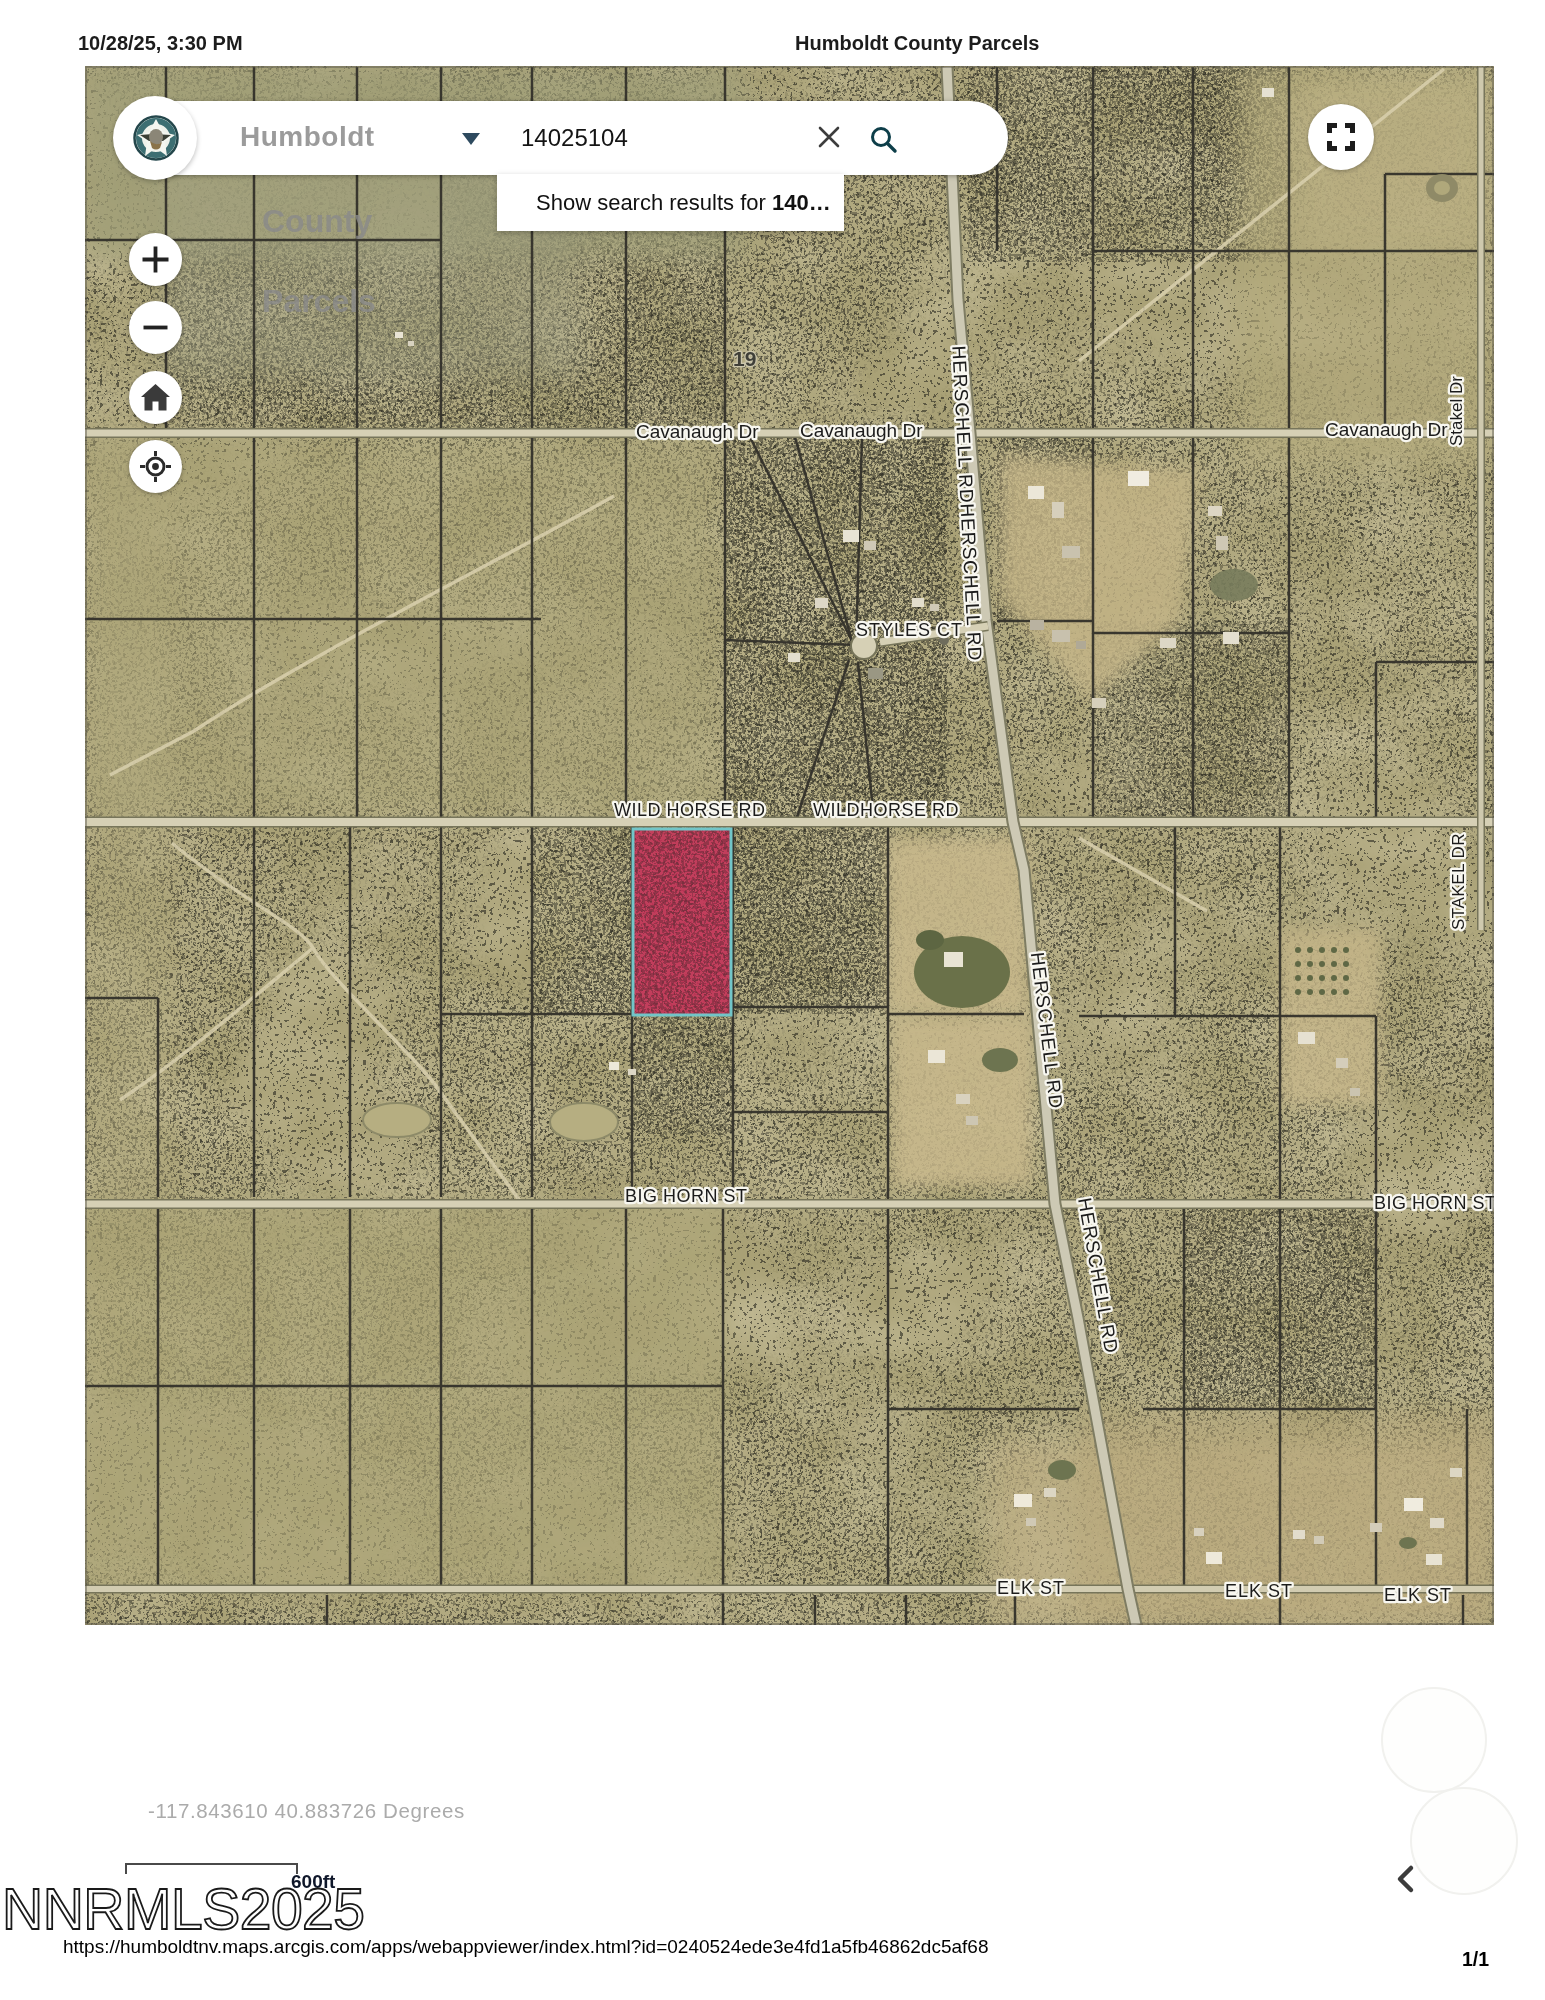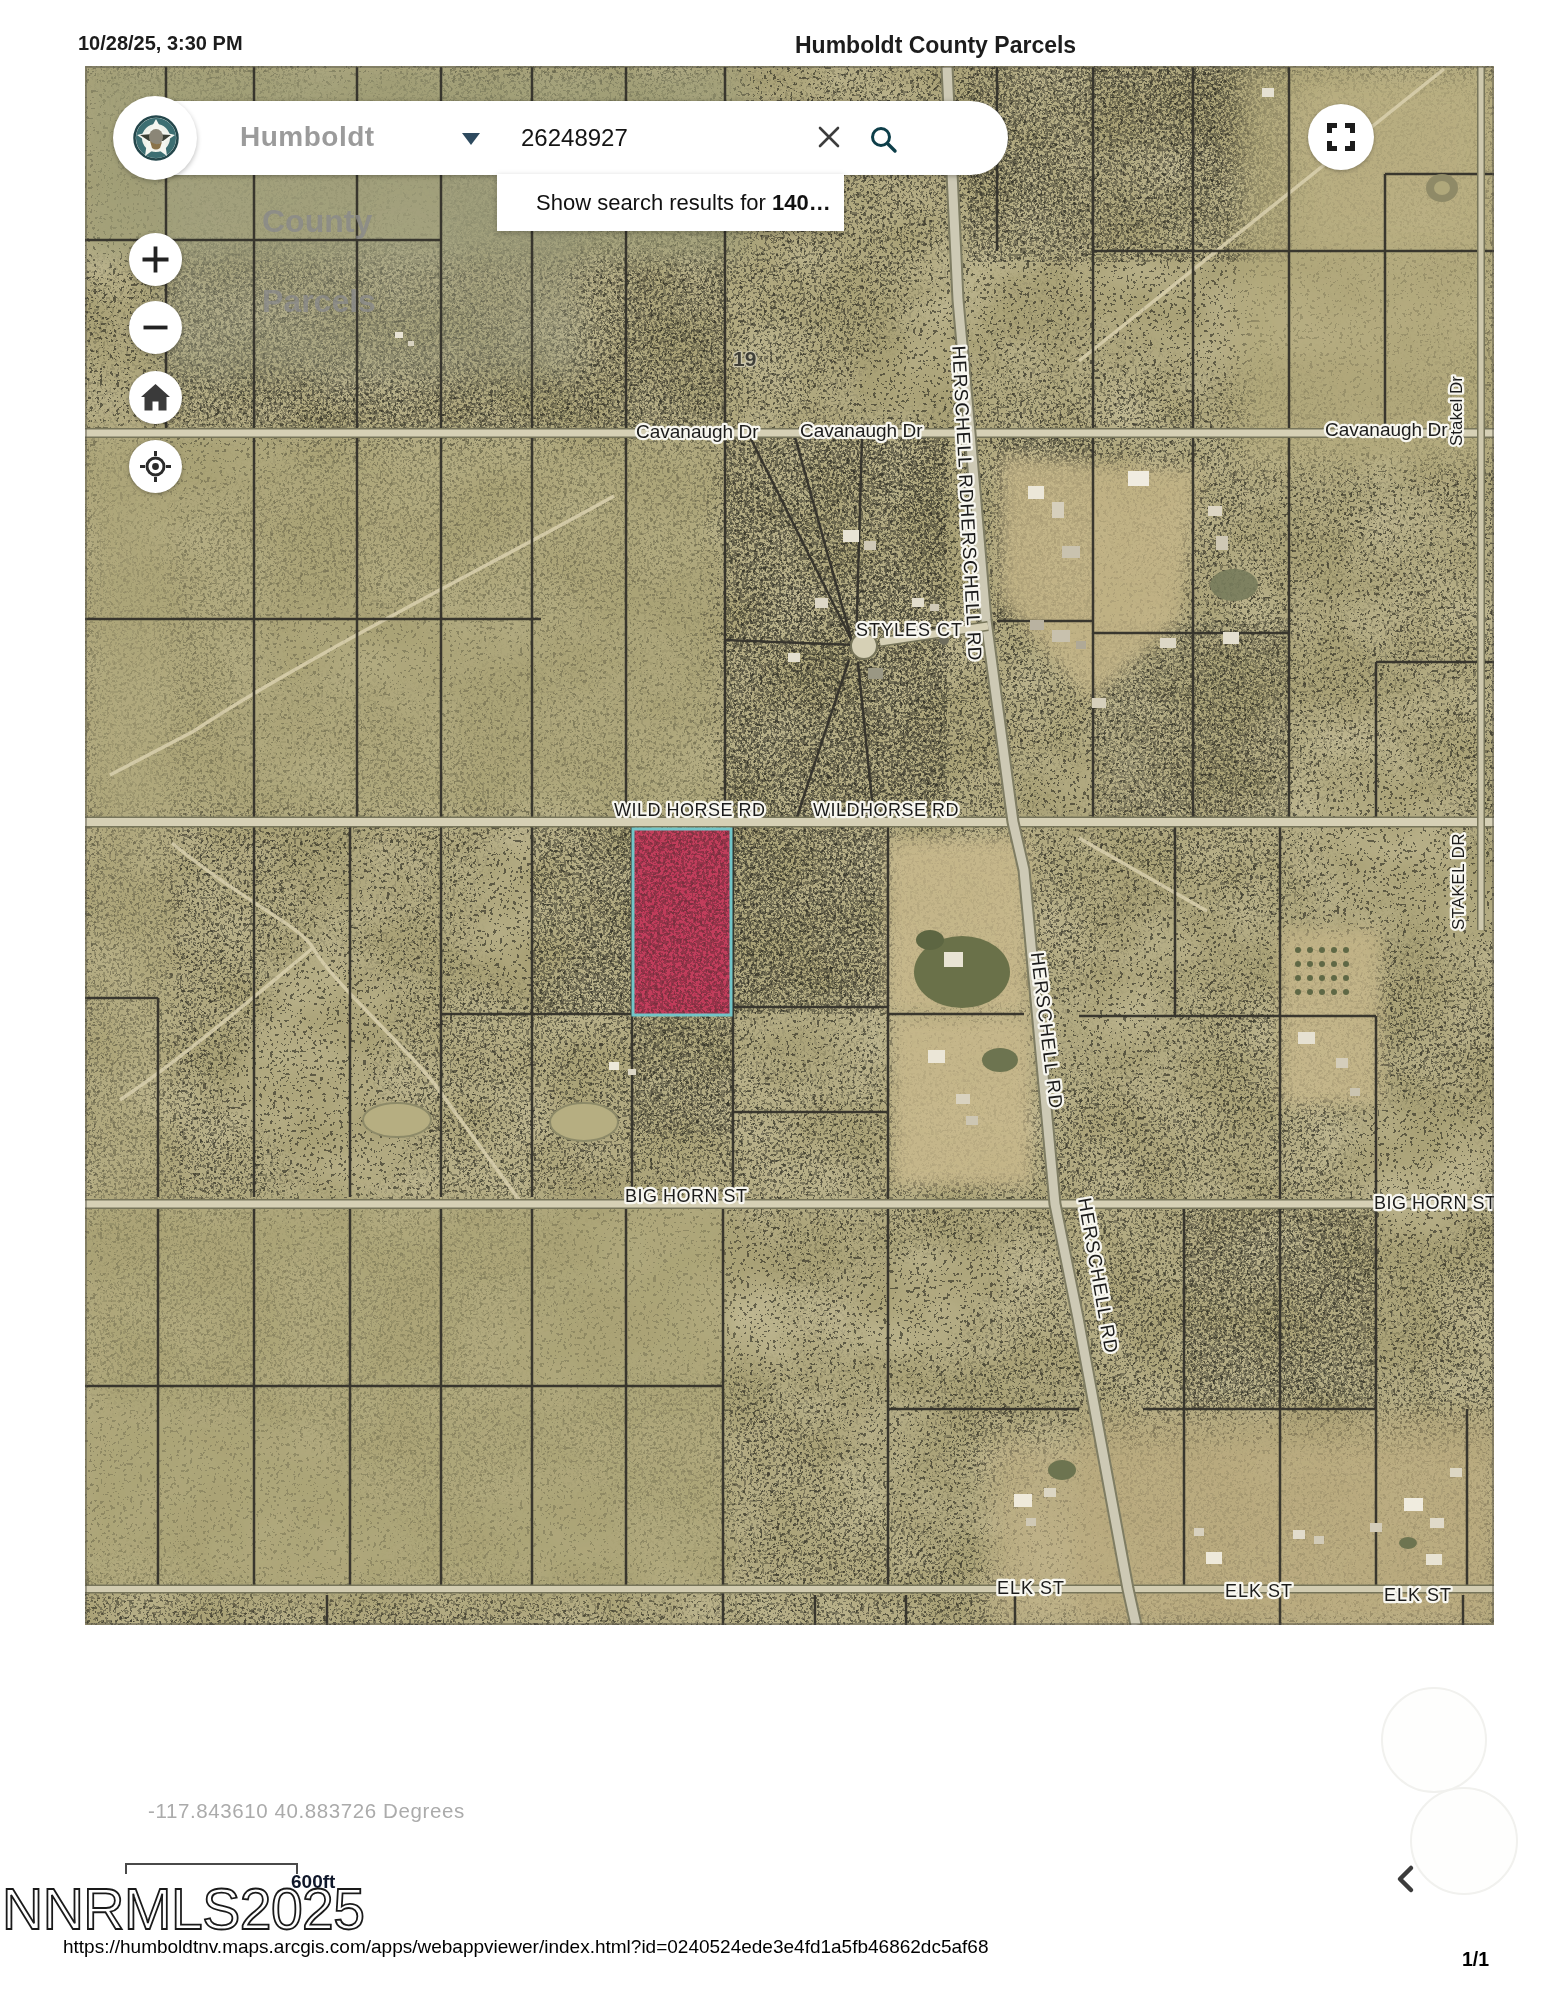--- a/index.html
+++ b/index.html
@@ -4,21 +4,21 @@
 <style>
   html,body{margin:0;padding:0;}
   body{width:1545px;height:2000px;background:#ffffff;font-family:"Liberation Sans",sans-serif;position:relative;overflow:hidden;}
   .abs{position:absolute;}
 </style>
 </head>
 <body>
 
 <div class="abs" style="left:78px;top:32px;font-size:20px;color:#1c1c1c;font-weight:700;">10/28/25, 3:30 PM</div>
 
-<div class="abs" style="left:795px;top:32px;font-size:23px;color:#1c1c1c;font-weight:700;">Humboldt County Parcels</div>
+<div class="abs" style="left:795px;top:32px;font-size:20px;color:#1c1c1c;font-weight:700;">Humboldt County Parcels</div>
 
 <div id="mapwrap" class="abs" style="left:85px;top:66px;width:1409px;height:1838px;">
 <svg width="1409" height="1559" viewBox="85 66 1409 1559" xmlns="http://www.w3.org/2000/svg">
   <defs>
     <filter id="speck" x="0%" y="0%" width="100%" height="100%">
       <feTurbulence type="fractalNoise" baseFrequency="0.3" numOctaves="2" seed="7" result="t"></feTurbulence>
       <feColorMatrix in="t" type="matrix" values="0 0 0 0 0  0 0 0 0 0  0 0 0 0 0  2 2 2 0 -2.95" result="a"></feColorMatrix>
       <feComponentTransfer in="a" result="b">
             <feFuncA type="discrete" tableValues="0 1"></feFuncA>
           </feComponentTransfer>
@@ -360,21 +360,21 @@
   <path d="M4 20 L16 17 L23 4 L30 17 L42 20 L32 27 L34 41 L23 33 L12 41 L14 27 Z" fill="#f4f6f0"></path>
   <path d="M7 20 L20 19 L38 20 L30 26 L16 26 Z" fill="#3a3f35"></path>
   <ellipse cx="23" cy="22" rx="7" ry="8" fill="#8b8677"></ellipse>
   <path d="M17 26 Q23 32 29 27 L27 33 Q23 36 19 33 Z" fill="#8a7349"></path>
 </svg>
 
 <div class="abs" style="left:240px;top:121px;font-size:28px;font-weight:700;color:#9b9b9b;letter-spacing:0.5px;">Humboldt</div>
 
 <div class="abs" style="left:462px;top:133px;width:0;height:0;border-left:9px solid transparent;border-right:9px solid transparent;border-top:12px solid #2e4a5f;"></div>
 
-<div class="abs" style="left:521px;top:124px;font-size:24px;color:#141414;">26248927</div>
+<div class="abs" style="left:521px;top:124px;font-size:24px;color:#141414;">14025104</div>
 
 <svg class="abs" style="left:815px;top:123px;" width="28" height="28" viewBox="0 0 28 28">
   <path d="M5 5 L23 23 M23 5 L5 23" stroke="#3d3d3d" stroke-width="2.6" stroke-linecap="round"></path>
 </svg>
 
 <svg class="abs" style="left:868px;top:124px;" width="32" height="32" viewBox="0 0 32 32">
   <circle cx="13" cy="13" r="8.5" fill="none" stroke="#0d3e49" stroke-width="3"></circle>
   <path d="M19.5 19.5 L27 27" stroke="#0d3e49" stroke-width="3.4" stroke-linecap="round"></path>
 </svg>
 

